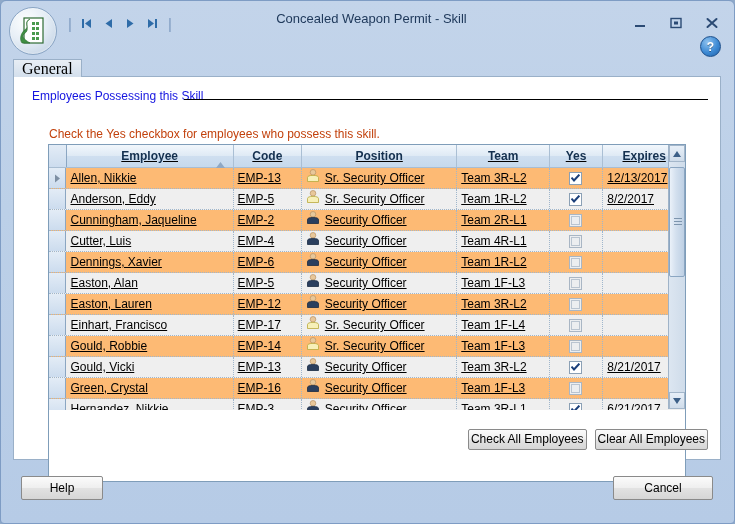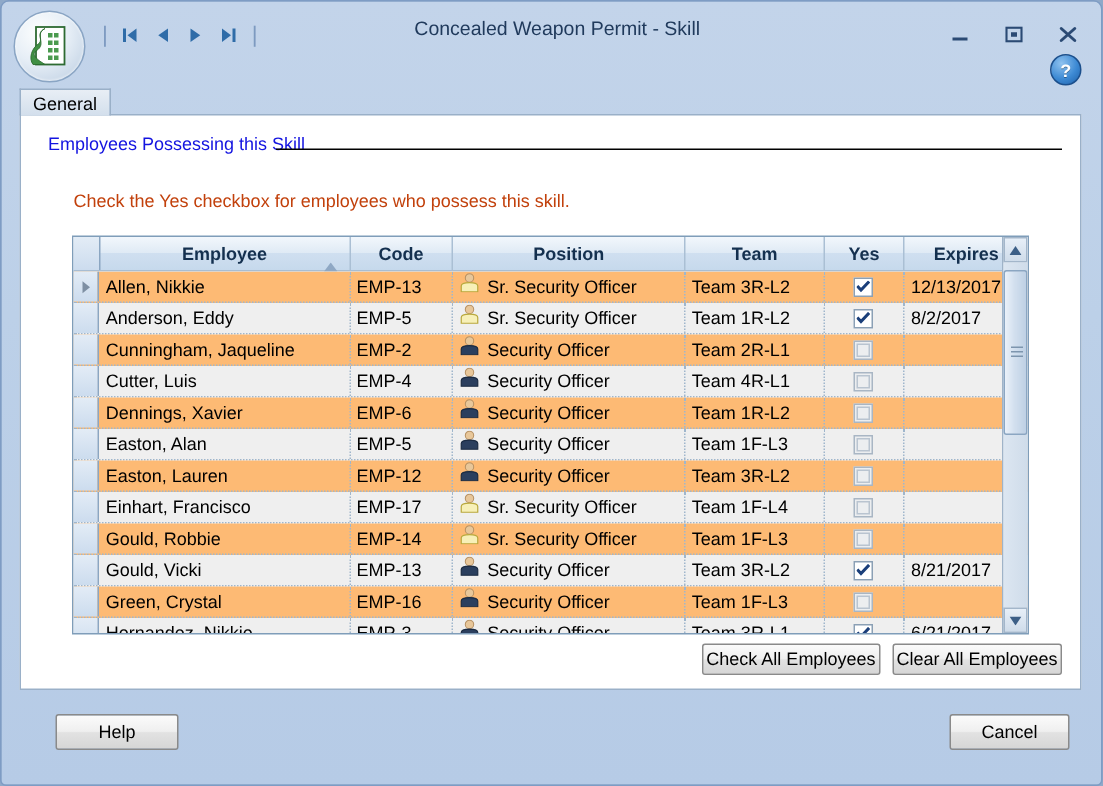--- a/index.html
+++ b/index.html
@@ -38,42 +38,42 @@
   .wbtns{position:absolute;right:8px;top:10px;display:flex;gap:14px;align-items:center;}
   .wbtn{width:22px;height:18px;display:flex;align-items:center;justify-content:center;cursor:default;}
   .helpbtn{position:absolute;right:10px;top:32px;width:19px;height:19px;border-radius:50%;
     background:radial-gradient(circle at 35% 28%,#8fc2ef 0%,#3d8ad4 55%,#1d5fa8 100%);
     border:1px solid #1b4f8c;color:#fff;font-size:12px;font-weight:bold;
     display:flex;align-items:center;justify-content:center;cursor:pointer;
     text-shadow:0 1px 0 rgba(0,0,0,.35);}
   
   .tabstrip{position:absolute;left:12px;top:58px;height:18px;display:flex;align-items:flex-end;z-index:3;}
   .tab{
-    height:16px;padding:1px 8px 0 8px;font-size:12px;line-height:16px;
+    height:16px;padding:1px 8px 0 8px;font-size:16px;line-height:16px;
     border:1px solid #9ab0c8;border-bottom:none;
     background:linear-gradient(180deg,#e8eef5 0%,#d3dfec 100%);
-    color:#000;margin-right:-1px;cursor:default;
+    color:#000;margin-right:-1px;cursor:default;font-family:Liberation Serif, serif;
   }
   .tab.active{
     background:#fff;height:19px;line-height:18px;position:relative;top:1px;
     border-color:#9ab0c8;border-bottom:1px solid #fff;z-index:4;
   }
   .tab.active .tablabel{outline:1px dotted #555;outline-offset:1px;}
   
   .panel{
     position:absolute;left:12px;top:75px;width:708px;height:384px;
     box-sizing:border-box;background:#fff;border:1px solid #9ab0c8;
   }
   .legend{position:absolute;left:18px;top:12px;font-size:12px;color:#1414e0;background:#fff;padding-right:6px;}
   .legend-line{position:absolute;left:170px;right:12px;top:22px;height:1px;background:#000;}
   .instr{position:absolute;left:35px;top:50px;font-size:12px;color:#c2410c;}
   
   .grid{
-    position:absolute;left:34px;top:80px;width:638px;height:266px;
-    box-sizing:border-box;border:1px solid #7f9db9;background:#fff;overflow:hidden;
+    position:absolute;left:34px;top:67px;width:638px;height:338px;
+    box-sizing:border-box;border:1px solid #7f9db9;background:#fff;overflow:hidden;text-decoration:underline;
   }
   .ghead{display:flex;height:23px;box-sizing:border-box;
     background:linear-gradient(180deg,#f2f7fc 0%,#dfeaf5 48%,#cfdff0 50%,#c6d9ec 100%);
     border-bottom:1px solid #a8bdd2;}
   .gh{
     box-sizing:border-box;height:22px;line-height:22px;text-align:center;font-weight:bold;font-size:12px;
     border-right:1px solid #aabfd4;position:relative;color:#14304f;
   }
   .gh .sortarrow{position:absolute;right:8px;top:8px;}
   .gbody{position:relative;height:242px;overflow:hidden;}
@@ -111,23 +111,23 @@
   
   .gridbtns{position:absolute;right:12px;top:352px;display:flex;gap:8px;}
   .btn{
     box-sizing:border-box;height:21px;padding:0 2px;font-size:12px;line-height:19px;color:#000;
     background:linear-gradient(180deg,#fbfbfb 0%,#efefef 48%,#e2e2e2 52%,#d6d6d6 100%);
     border:1px solid #8a8a8a;border-radius:2px;cursor:pointer;text-align:center;
   }
   
   .footer{position:absolute;left:12px;top:465px;width:708px;height:45px;}
   .footer .btn{position:absolute;top:10px;height:24px;line-height:22px;}
-  #help-button{left:24px;width:82px;}
+  #help-button{left:8px;width:82px;}
   #ok-button{right:98px;width:80px;}
-  #cancel-button{right:8px;width:80px;}
+  #cancel-button{right:8px;width:100px;}
 </style>
 </head>
 <body>
 
 <div class="window">
 
   <div class="titlebar">
 
     <div class="app-icon">
       <svg width="30" height="30" viewBox="0 0 30 30">

